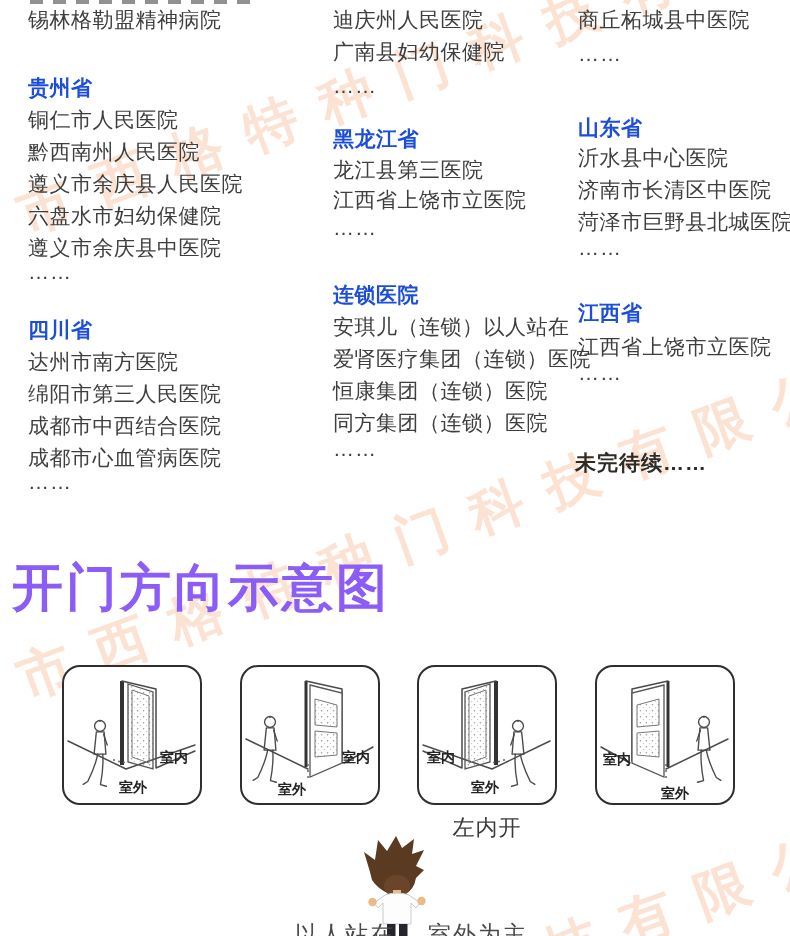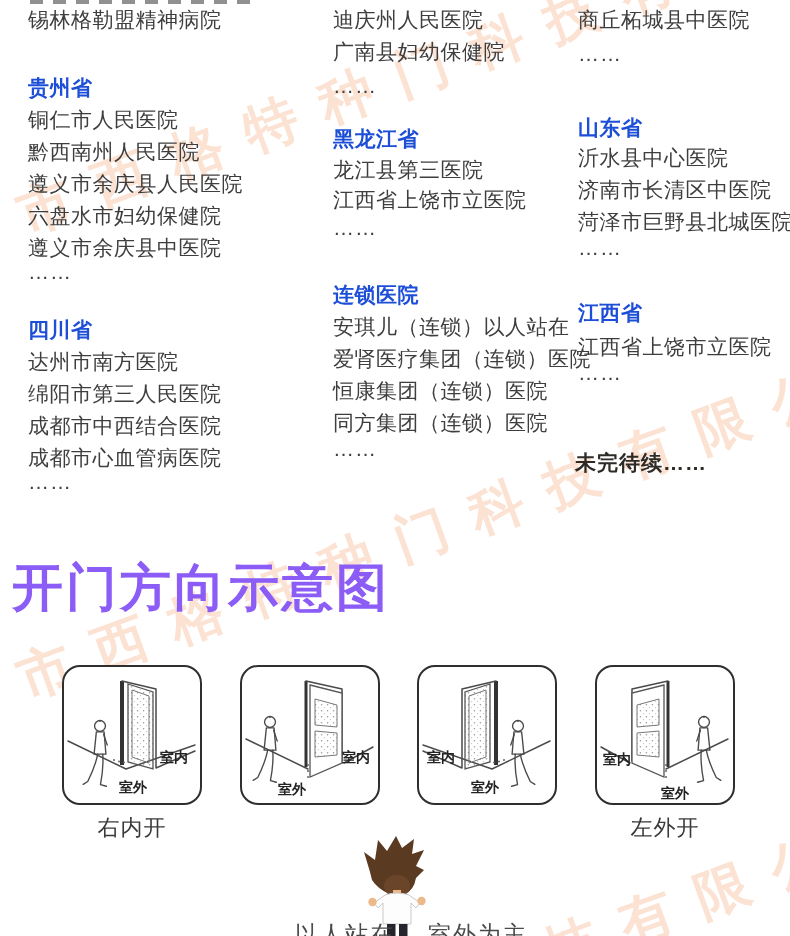--- a/index.html
+++ b/index.html
@@ -125,21 +125,20 @@
         <path d="M58 14 L92 22 M92 22 L92 101 M92 101 L131 84" class="sketch"></path>
         <path d="M64 17 L89 25 L89 102 L64 95 Z" fill="url(#speck)" stroke="#555" stroke-width="1.3"></path>
         <path d="M68 23 L85 29 L85 96 L68 90 Z" fill="none" stroke="#777" stroke-width="1"></path>
         <circle cx="50" cy="93" r="1" fill="#666"></circle>
           <circle cx="55" cy="94.5" r="1" fill="#666"></circle>
           <circle cx="60" cy="95.5" r="1" fill="#666"></circle>
       </svg>
       <span class="lbl" style="left:96px;top:82px">室内</span>
       <span class="lbl" style="left:55px;top:112px">室外</span>
     </div>
-    <div class="caption">右内开</div>
   </div>
 
   <div class="card" style="left:240px">
     <div class="card-box">
       <svg width="135" height="135" viewBox="0 0 135 135">
         <path d="M4 72 L66 102 M102 96 L131 80" class="sketch"></path>
         <use href="#walker" xlink:href="#walker" x="8" y="46" width="40" height="78"></use>
         <path d="M64 14 L64 100" stroke="#333" stroke-width="3"></path>
         <path d="M64 14 L100 22 M100 22 L100 94" class="sketch"></path>
         <path d="M68 18 L100 26 L100 96 L68 110 Z" fill="#fff" stroke="#555" stroke-width="1.3"></path>
@@ -165,20 +164,21 @@
           <path d="M64 17 L89 25 L89 102 L64 95 Z" fill="url(#speck)" stroke="#555" stroke-width="1.3"></path>
           <path d="M68 23 L85 29 L85 96 L68 90 Z" fill="none" stroke="#777" stroke-width="1"></path>
           <circle cx="50" cy="93" r="1" fill="#666"></circle>
             <circle cx="55" cy="94.5" r="1" fill="#666"></circle>
             <circle cx="60" cy="95.5" r="1" fill="#666"></circle>
         </g>
       </svg>
       <span class="lbl" style="left:8px;top:82px">室内</span>
       <span class="lbl" style="left:52px;top:112px">室外</span>
     </div>
+    <div class="caption">左内开</div>
   </div>
 
   <div class="card" style="left:595px">
     <div class="card-box">
       <svg width="135" height="135" viewBox="0 0 135 135">
         <g transform="translate(135 0) scale(-1 1)">
           <path d="M4 72 L66 102 M102 96 L131 80" class="sketch"></path>
           <use href="#walker" xlink:href="#walker" x="8" y="46" width="40" height="78"></use>
           <path d="M64 14 L64 100" stroke="#333" stroke-width="3"></path>
           <path d="M64 14 L100 22 M100 22 L100 94" class="sketch"></path>
@@ -186,21 +186,20 @@
           <path d="M73 32 L95 38 L95 60 L73 58 Z" fill="url(#speck)" stroke="#777" stroke-width="1"></path>
           <path d="M73 64 L95 66 L95 88 L73 90 Z" fill="url(#speck)" stroke="#777" stroke-width="1"></path>
           <circle cx="66" cy="98" r="1" fill="#666"></circle>
             <circle cx="66" cy="104" r="1" fill="#666"></circle>
             <circle cx="66" cy="110" r="1" fill="#666"></circle>
         </g>
       </svg>
       <span class="lbl" style="left:6px;top:84px">室内</span>
       <span class="lbl" style="left:64px;top:118px">室外</span>
     </div>
-    <div class="caption">左外开</div>
   </div>
 
   <svg class="mascot" viewBox="0 0 76 110">
     <path d="M10 36 L4 16 L15 24 L18 4 L27 15 L36 0 L42 12 L54 3 L52 18 L64 14 L56 30 L64 34 L56 42 Q54 54 45 58 L29 58 Q17 52 12 44 Z" fill="#5b3a22"></path>
     <ellipse cx="37" cy="50" rx="13" ry="11" fill="#6b452a"></ellipse>
     <rect x="33" y="54" width="8" height="5" fill="#edb98a"></rect>
     <path d="M25 59 Q37 55 49 59 L60 67 L56 72 L51 67 L51 88 L23 88 L23 67 L18 72 L14 67 Z" fill="#fdfdfd" stroke="#c9c9c9" stroke-width="1"></path>
     <circle cx="12.5" cy="66" r="4.2" fill="#edb98a"></circle>
     <circle cx="61.5" cy="65" r="4.2" fill="#edb98a"></circle>
     <rect x="27" y="88" width="8.5" height="22" fill="#26242c"></rect>

